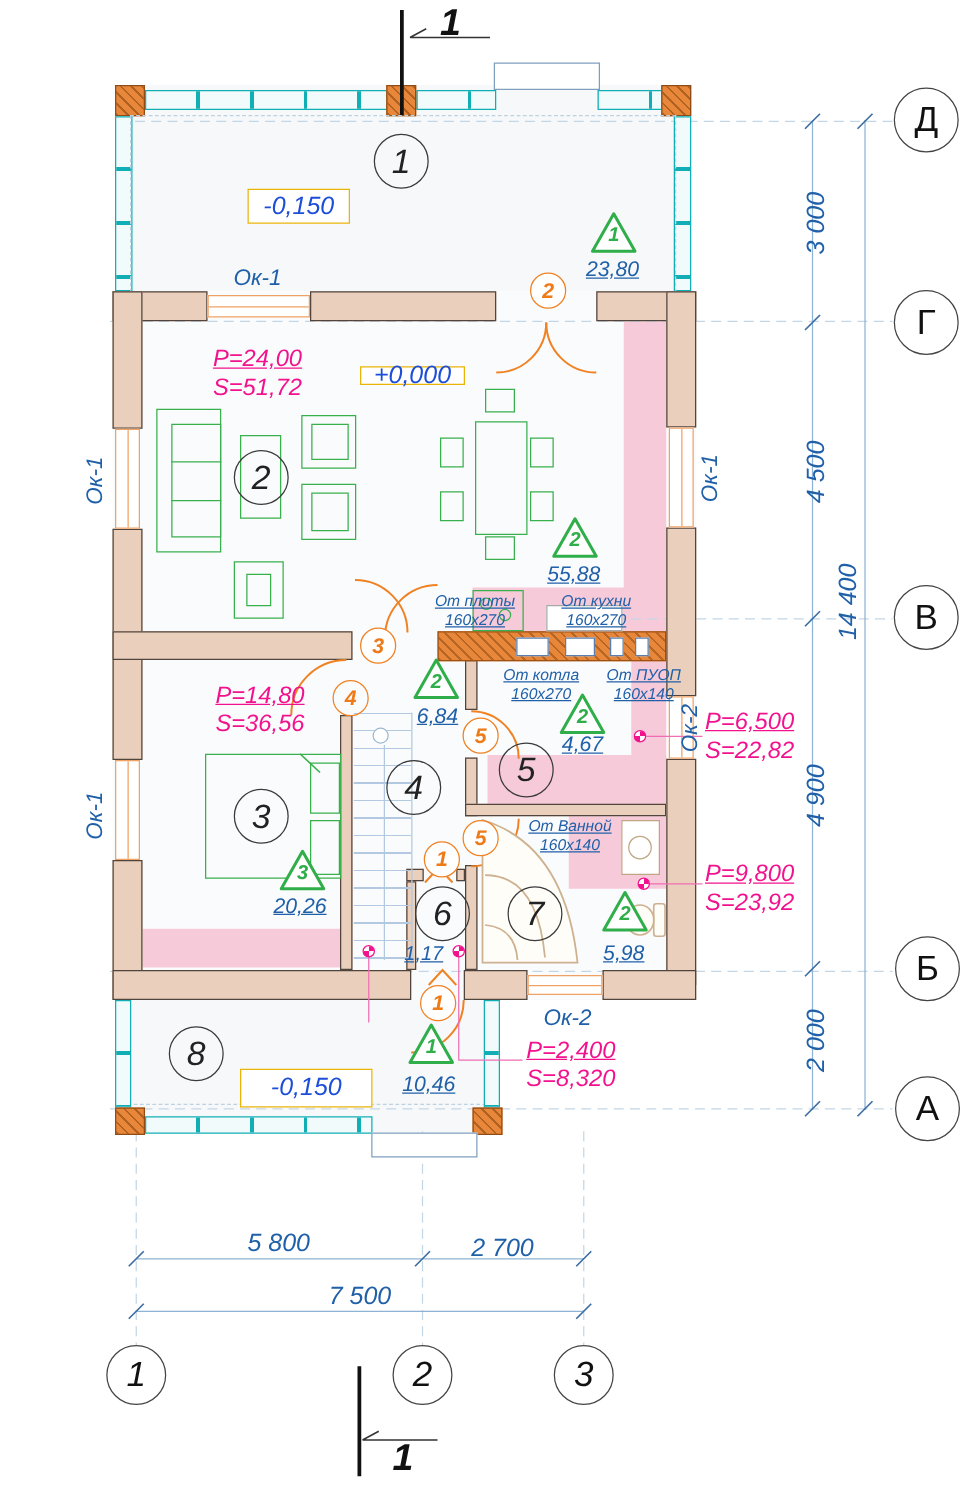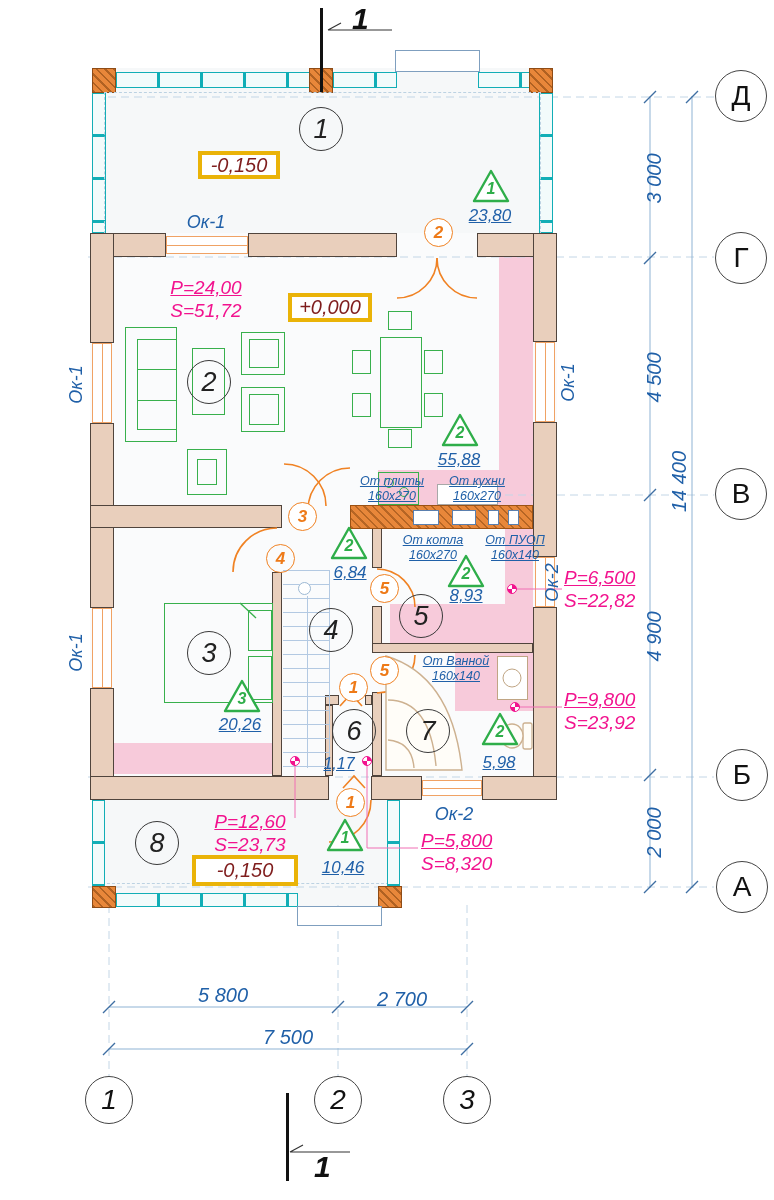--- a/index.html
+++ b/index.html
@@ -17,21 +17,21 @@
   .winv{background:#fff;border:1px solid #f0a264;background-image:linear-gradient(#f0a264,#f0a264);background-size:1px 100%;background-position:center;background-repeat:no-repeat}
   .gfur{border:1.5px solid #38b04c;background:transparent}
   .gline{background:#38b04c}
   .dashT{border:1px dashed #bcd2e2;border-bottom:none}
   .dashB{border:1px dashed #bcd2e2;border-top:none}
   .step{background:#fff;border:1px solid #7f9fbf}
   .roomc{width:44px;height:44px;border:1.4px solid #3a3a3a;border-radius:50%;color:#222;font-size:27px;font-style:italic;display:flex;align-items:center;justify-content:center}
   .doorc{width:29px;height:29px;border:1.5px solid #f08223;border-radius:50%;color:#ee7a18;font-weight:bold;font-style:italic;font-size:17px;display:flex;align-items:center;justify-content:center}
   .mag{color:#f2128e;font-style:italic;font-size:19px;white-space:nowrap;line-height:23px}
   .mag .u{text-decoration:underline}
-  .lvl{border:4px solid #eab308;background:#fff;color:#7f1d1d;font-style:italic;font-size:20px;display:flex;align-items:center;justify-content:center}
+  .lvl{border:1px solid #eab308;background:#fff;color:#1d4ed8;font-style:italic;font-size:20px;display:flex;align-items:center;justify-content:center}
   .vent{color:#2060a8;font-style:italic;font-size:12.5px;text-align:center;line-height:1.2;white-space:nowrap}
   .vent div{text-decoration:underline}
   .dim{color:#2060a8;font-style:italic;font-size:20px;white-space:nowrap;text-align:center}
   .rot{transform:rotate(-90deg);transform-origin:center}
   .axisc{width:52px;height:52px;border:1.3px solid #444;border-radius:50%;display:flex;align-items:center;justify-content:center;font-size:28px;color:#111;background:#fff}
   .axisc.sm{width:48px;height:48px;font-style:italic}
   .trival{color:#2060a8;font-style:italic;text-decoration:underline;font-size:17px;text-align:center;white-space:nowrap}
   .trin{position:absolute;left:0;right:0;top:12px;text-align:center;color:#2fae4a;font-weight:bold;font-style:italic;font-size:16px}
   .oklab{color:#2060a8;font-style:italic;font-size:18px;text-align:center;white-space:nowrap}
   .seclab{font-weight:bold;font-style:italic;font-size:30px;color:#111}
@@ -248,21 +248,21 @@
     <span class="trin">2</span>
   </div>
   <div class="abs trival" style="left:320px;top:563px;width:60px">6,84</div>
 
   <div class="abs" style="left:446px;top:553px;width:40px;height:36px">
     <svg width="40" height="36">
         <path d="M20,3 L37,33 L3,33 Z" fill="#fff" stroke="#2fae4a" stroke-width="2.4" stroke-linejoin="round"></path>
       </svg>
     <span class="trin">2</span>
   </div>
-  <div class="abs trival" style="left:436px;top:586px;width:60px">8,93</div>
+  <div class="abs trival" style="left:436px;top:586px;width:60px">4,67</div>
 
   <div class="abs" style="left:222px;top:678px;width:40px;height:36px">
     <svg width="40" height="36">
         <path d="M20,3 L37,33 L3,33 Z" fill="#fff" stroke="#2fae4a" stroke-width="2.4" stroke-linejoin="round"></path>
       </svg>
     <span class="trin">3</span>
   </div>
   <div class="abs trival" style="left:210px;top:715px;width:60px">20,26</div>
 
   <div class="abs" style="left:480px;top:711px;width:40px;height:36px">
@@ -278,54 +278,54 @@
         <path d="M20,3 L37,33 L3,33 Z" fill="#fff" stroke="#2fae4a" stroke-width="2.4" stroke-linejoin="round"></path>
       </svg>
     <span class="trin">1</span>
   </div>
   <div class="abs trival" style="left:313px;top:858px;width:60px">10,46</div>
 
   <div class="abs mag" style="left:159px;top:276px;width:94px;text-align:center">
     <div class="u">P=24,00</div>
     <div>S=51,72</div>
   </div>
+  <div class="abs mag" style="left:161px;top:545px;width:94px;text-align:center">
+    <div class="u">P=14,80</div>
+    <div>S=36,56</div>
+  </div>
   <div class="abs mag" style="left:564px;top:566px">
     <div class="u">P=6,500</div>
     <div>S=22,82</div>
   </div>
   <div class="abs mag" style="left:564px;top:688px">
     <div class="u">P=9,800</div>
     <div>S=23,92</div>
   </div>
-  <div class="abs mag" style="left:203px;top:810px;width:94px;text-align:center">
-    <div class="u">P=12,60</div>
-    <div>S=23,73</div>
-  </div>
   <div class="abs mag" style="left:421px;top:829px">
-    <div class="u">P=5,800</div>
+    <div class="u">P=2,400</div>
     <div>S=8,320</div>
   </div>
 
   <div class="abs marker" style="left:507px;top:584px"></div>
   <div class="abs marker" style="left:510px;top:702px"></div>
   <div class="abs marker" style="left:290px;top:756px"></div>
   <div class="abs marker" style="left:362px;top:756px"></div>
 
   <div class="abs lvl" style="left:198px;top:151px;width:82px;height:28px">-0,150</div>
-  <div class="abs lvl" style="left:288px;top:293px;width:84px;height:29px">+0,000</div>
+  <div class="abs lvl" style="left:288px;top:293px;width:84px;height:15px">+0,000</div>
   <div class="abs lvl" style="left:192px;top:855px;width:106px;height:31px">-0,150</div>
 
   <div class="abs oklab" style="left:176px;top:212px;width:60px">Ок-1</div>
   <div class="abs oklab rot" style="left:46px;top:374px;width:60px">Ок-1</div>
   <div class="abs oklab rot" style="left:46px;top:642px;width:60px">Ок-1</div>
   <div class="abs oklab rot" style="left:538px;top:372px;width:60px">Ок-1</div>
   <div class="abs oklab rot" style="left:522px;top:572px;width:60px">Ок-2</div>
   <div class="abs oklab" style="left:424px;top:804px;width:60px">Ок-2</div>
 
-  <div class="abs vent" style="left:352px;top:474px;width:80px">
+  <div class="abs vent" style="left:340px;top:474px;width:80px">
     <div>От плиты</div>
     <div>160x270</div>
   </div>
   <div class="abs vent" style="left:437px;top:474px;width:80px">
     <div>От кухни</div>
     <div>160x270</div>
   </div>
   <div class="abs vent" style="left:393px;top:533px;width:80px">
     <div>От котла</div>
     <div>160x270</div>

